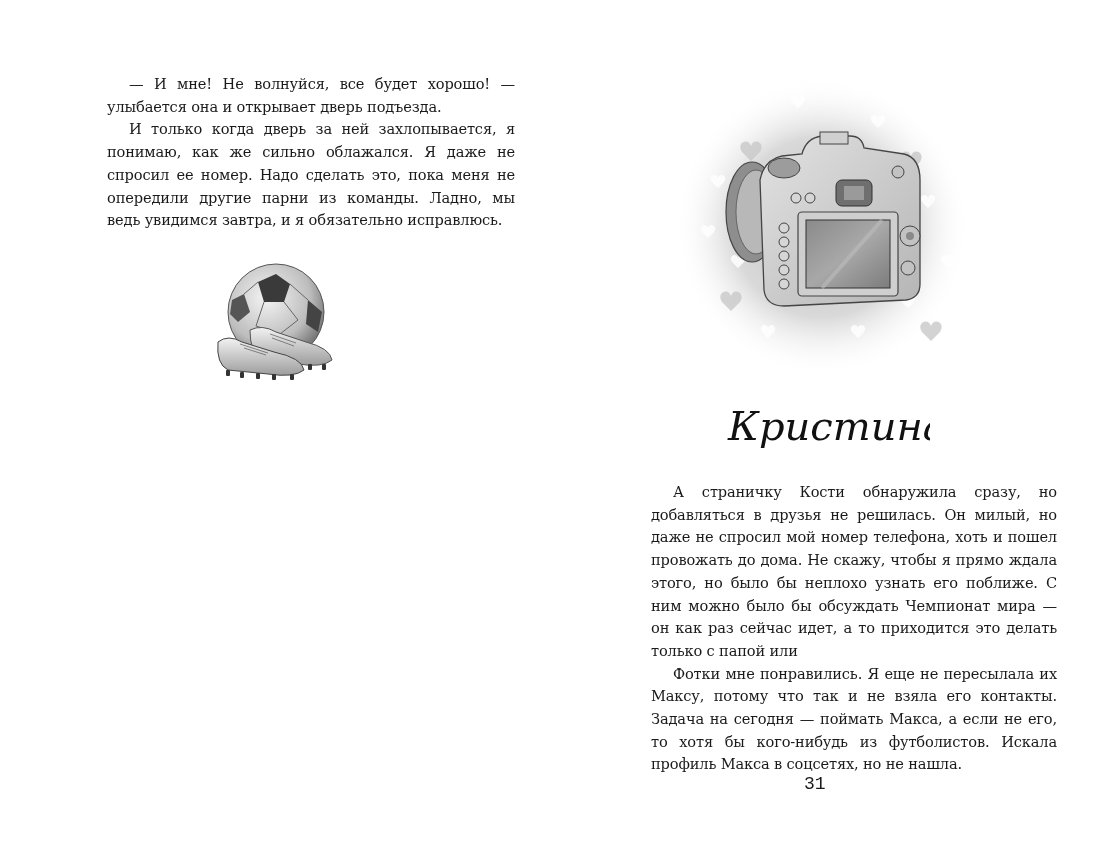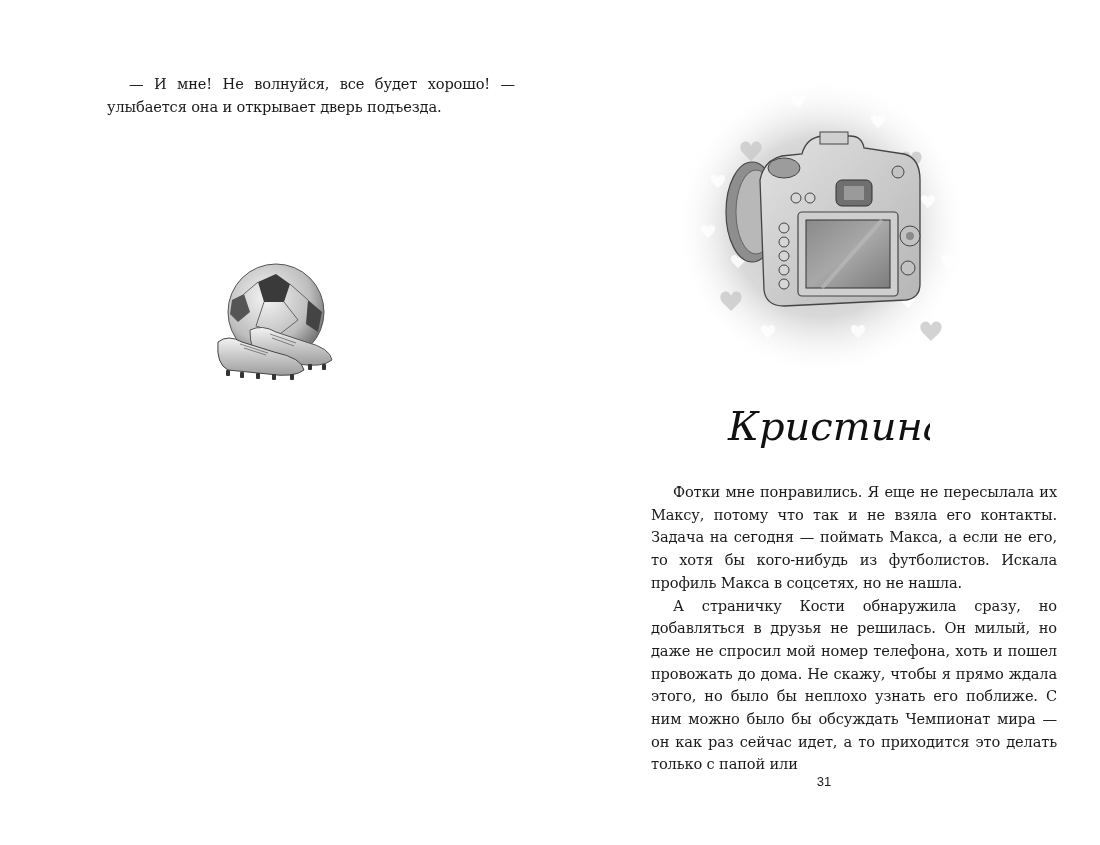--- a/index.html
+++ b/index.html
@@ -18,30 +18,31 @@
     .text-block p { margin: 0; text-indent: 22px; hyphens: manual; }
     .left-text { left: 75px; top: 73px; width: 408px; }
     .right-text { left: 69px; top: 481px; width: 406px; }
     .illustration { position: absolute; }
     .ball-illustration { left: 210px; top: 260px; width: 130px; height: 125px; }
     .camera-illustration { left: 122px; top: 62px; width: 300px; height: 320px; }
     .chapter-title {
       position: absolute; left: 170px; top: 392px; width: 210px; height: 78px;
     }
     .page-number {
-      position: absolute; left: 254px; top: 774px; width: 40px; text-align: center;
-      font-family: Liberation Sans, sans-serif; font-size: 13px; color: #1a1a1a;
+      position: absolute; left: 254px; top: 774px; width: 40px; text-align: left;
+      font-family: Liberation Mono, monospace; font-size: 18px; color: #1a1a1a;
     }
   </style>
 </head>
 <body>
 
 <div class="page page-left">
   <div class="text-block left-text">
     <p>— И мне! Не волнуйся, все будет хорошо! — улыба­ется она и открывает дверь подъезда.</p>
+    <p>И только когда дверь за ней захлопывается, я пони­маю, как же сильно облажался. Я даже не спросил ее но­мер. Надо сделать это, пока меня не опередили другие парни из команды. Ладно, мы ведь увидимся завтра, и я обязательно исправлюсь.</p>
   </div>
 
   <div class="illustration ball-illustration">
     <svg width="130" height="125" viewBox="0 0 130 125">
       <defs>
         <radialGradient id="ballg" cx="40%" cy="35%" r="65%">
           <stop offset="0" stop-color="#f4f4f4"></stop>
           <stop offset="0.7" stop-color="#bdbdbd"></stop>
           <stop offset="1" stop-color="#7a7a7a"></stop>
         </radialGradient>
@@ -146,18 +147,18 @@
     </svg>
   </div>
 
   <div class="chapter-title">
     <svg width="210" height="78" viewBox="0 0 210 78">
       <text x="8" y="48" font-family="DejaVu Serif, serif" font-style="italic" font-size="40" fill="#111">Кристина</text>
     </svg>
   </div>
 
   <div class="text-block right-text">
+    <p>А страничку Кости обнаружила сразу, но добавлять­ся в друзья не решилась. Он милый, но даже не спросил мой номер телефона, хоть и пошел провожать до дома. Не скажу, чтобы я прямо ждала этого, но было бы не­плохо узнать его поближе. С ним можно было бы обсуждать Чемпионат мира — он как раз сейчас идет, а то приходится это делать только с папой или</p>
     <p>Фотки мне понравились. Я еще не пересылала их Максу, потому что так и не взяла его контакты. Задача на сегодня — поймать Макса, а если не его, то хотя бы кого-нибудь из футболистов. Искала профиль Макса в соцсе­тях, но не нашла.</p>
-    <p>А страничку Кости обнаружила сразу, но добавлять­ся в друзья не решилась. Он милый, но даже не спросил мой номер телефона, хоть и пошел провожать до дома. Не скажу, чтобы я прямо ждала этого, но было бы не­плохо узнать его поближе. С ним можно было бы обсуждать Чемпионат мира — он как раз сейчас идет, а то приходится это делать только с папой или</p>
   </div>
 
   <div class="page-number">31</div>
 </div>
 
 </body></html>

